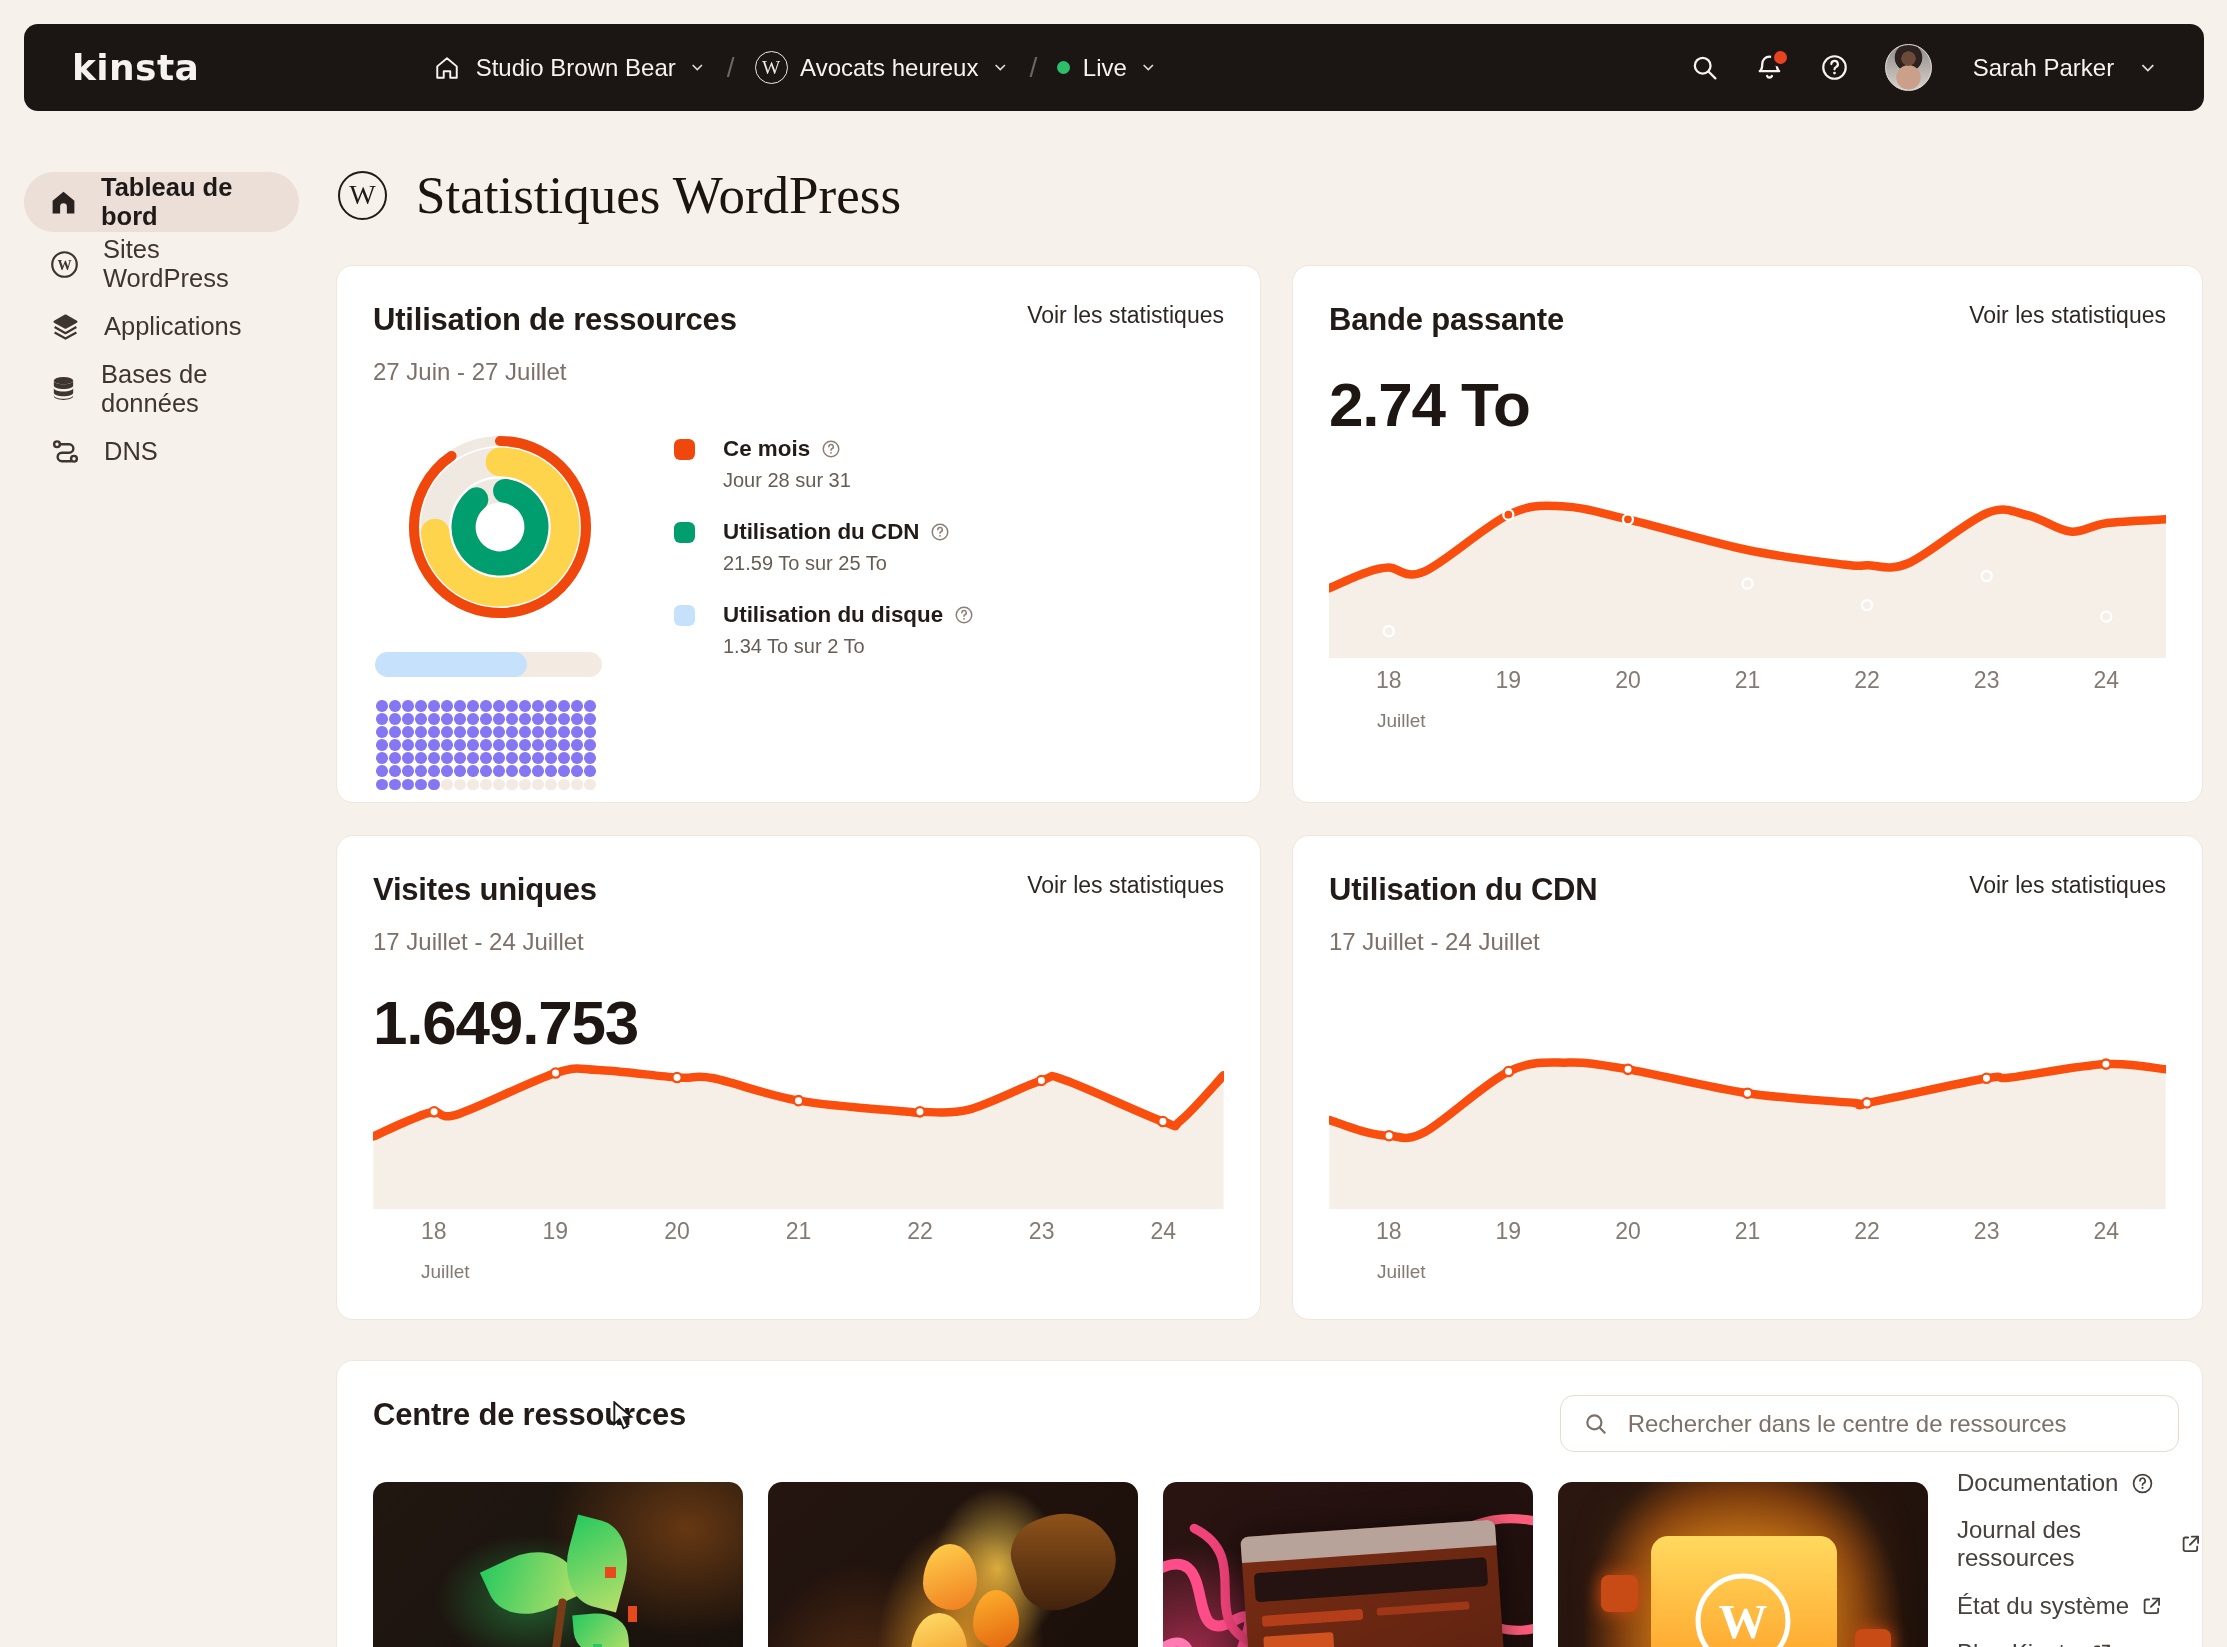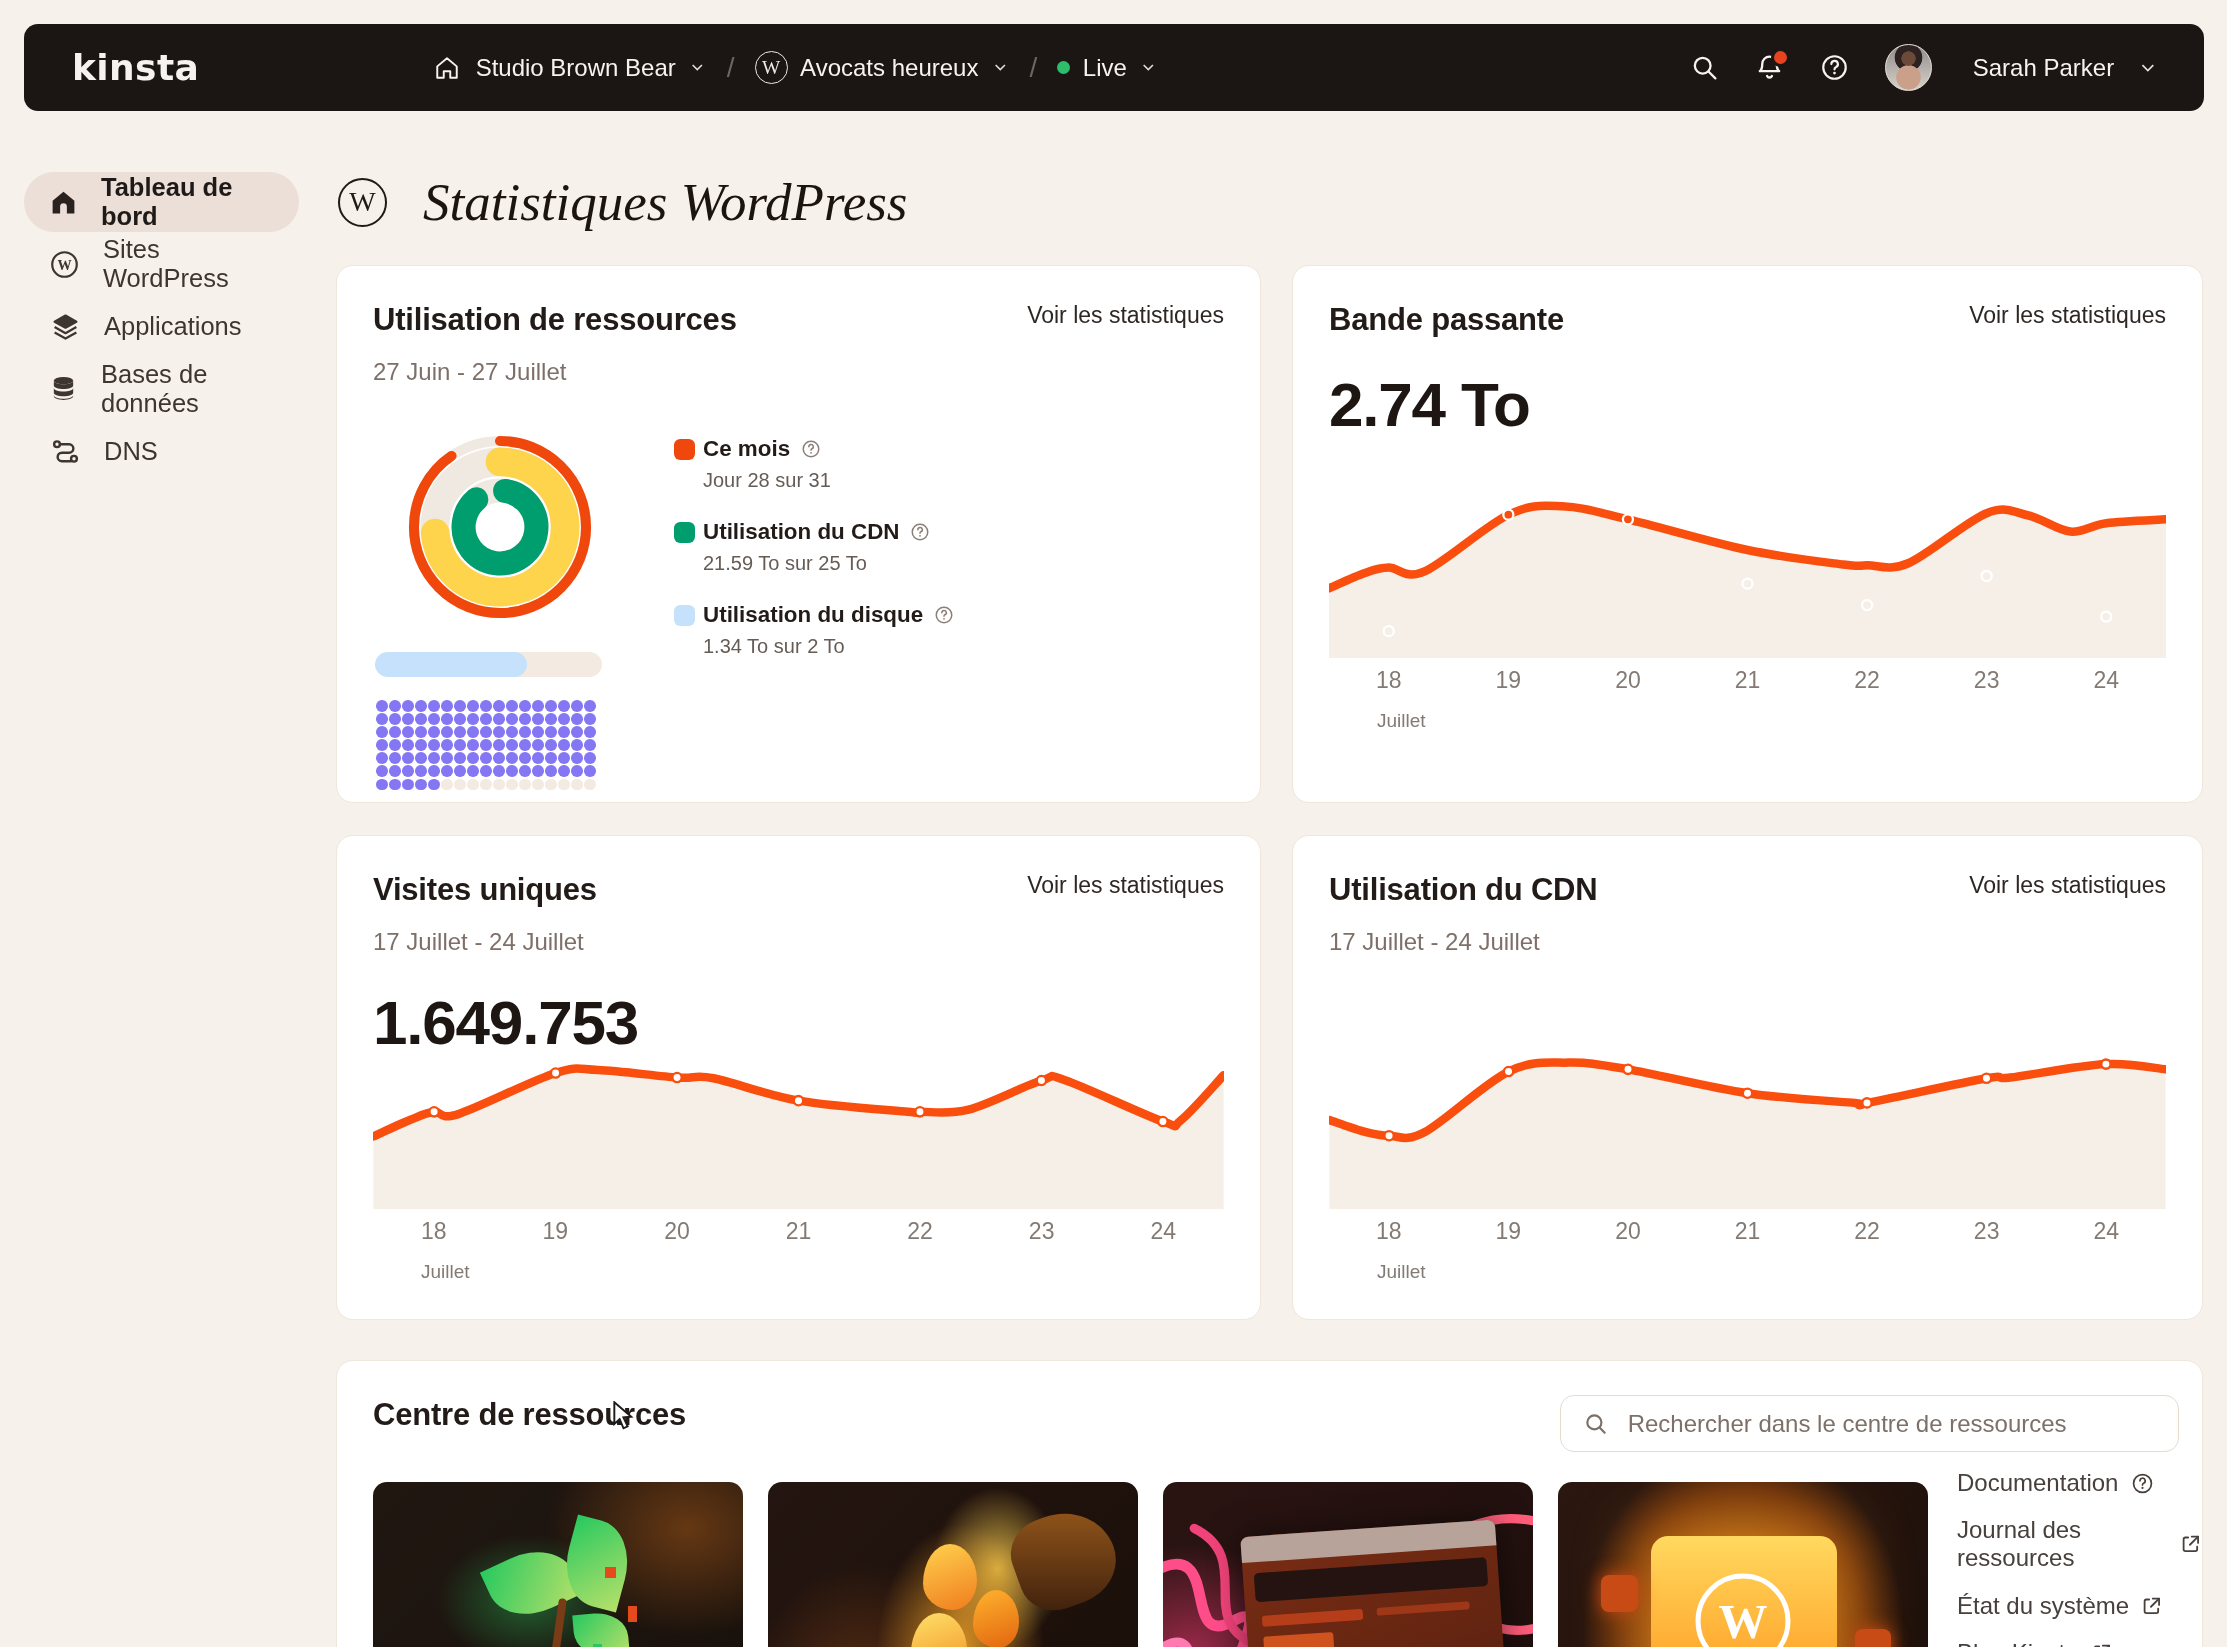--- a/index.html
+++ b/index.html
@@ -65,21 +65,21 @@
 
   
   .res-body{display:flex;margin-top:48px;}
   .res-visuals{width:234px;flex:none;}
   .donut-wrap{margin-left:34px;width:186px;height:186px;}
   .progress-track{margin-top:32px;margin-left:1.5px;width:227px;height:25px;border-radius:12.4px;background:#F3EAE2;overflow:hidden;}
   .progress-fill{height:100%;border-radius:12.4px;background:#C5E1FC;}
   .dots-grid{margin-top:23px;margin-left:3.1px;display:grid;grid-template-columns:repeat(17,13px);gap:1.5px 0px;}
   .dot{width:11.6px;height:11.6px;border-radius:50%;}
   .legend{flex:1;padding-left:67px;padding-top:1.5px;}
-  .legend-item{display:flex;gap:8px;margin-bottom:27px;}
+  .legend-item{display:flex;gap:28px;margin-bottom:27px;}
   .swatch{width:21px;height:21px;border-radius:6.2px;flex:none;margin-top:3.9px;}
   .legend-title{font-size:22.4px;font-weight:700;color:#221B18;display:flex;align-items:center;gap:10.8px;}
   .legend-sub{font-size:20px;color:#665C56;margin-top:7px;}
   .help-mini{color:#8B7F78;display:flex;cursor:pointer;}
 
   
   .line-chart{position:absolute;left:36px;right:36px;}
   #chart-bandwidth{top:228px;}
   #chart-visits{top:213px;}
   #chart-cdn{top:213px;}
@@ -248,21 +248,21 @@
             <circle cx="19" cy="18" r="2.4"></circle>
             <path d="M7.4 6H15a3.5 3.5 0 0 1 0 7H9a3.5 3.5 0 0 0 0 7h7.5" stroke-dasharray="0"></path>
           </svg>
       </span>
       <span>DNS</span>
     </div>
   </aside>
 
   <div class="page-header">
     <span class="wp-badge-lg">W</span>
-    <h1 class="page-title" style="margin:8px;font-style:italic;">Statistiques WordPress</h1>
+    <h1 class="page-title" style="margin:1px;">Statistiques WordPress</h1>
   </div>
 
   <section class="card" id="card-resources">
     <div class="card-head">
       <div class="card-title">Utilisation de ressources</div>
       <div class="view-link">Voir les statistiques</div>
     </div>
     <div class="card-period">27 Juin - 27 Juillet</div>
     <div class="res-body">
       <div class="res-visuals">

